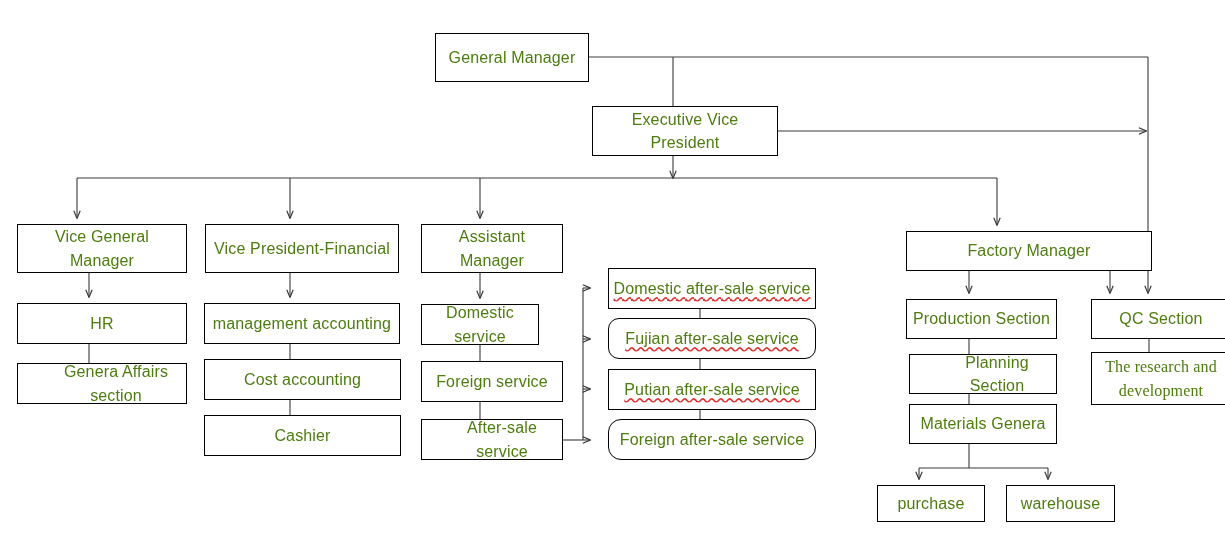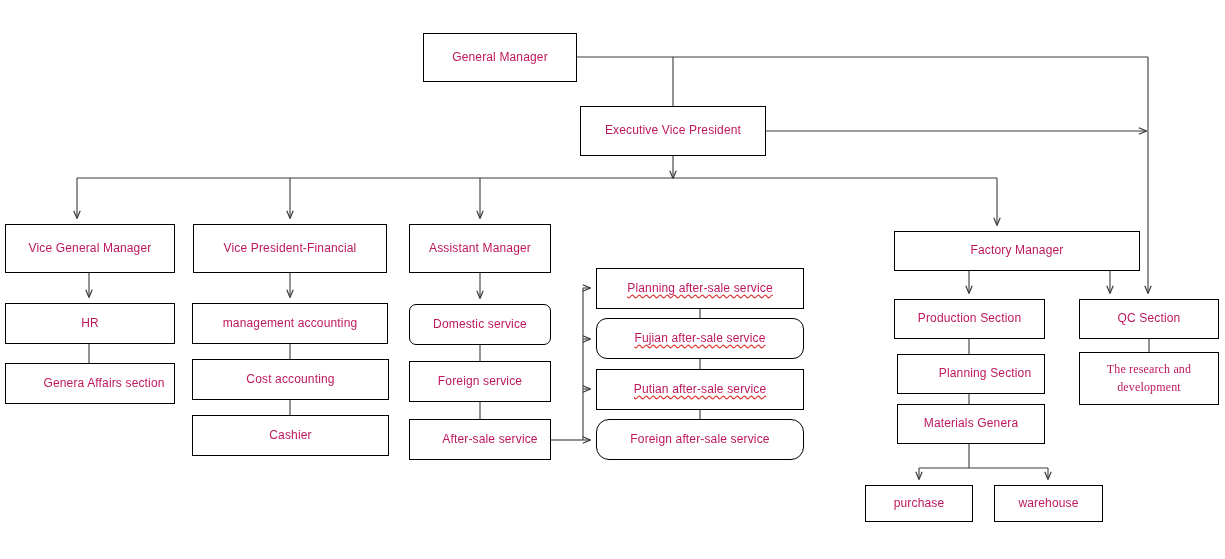--- a/index.html
+++ b/index.html
@@ -29,26 +29,27 @@
   }
   .node-box {
     position: absolute;
     box-sizing: border-box;
     border: 1px solid #000000;
     background: #ffffff;
     display: flex;
     align-items: center;
     justify-content: center;
     text-align: center;
-    color: #be185d;
-    font-size: 12px;
+    color: #4d7c0f;
+    font-size: 16px;
     line-height: 1.45;
     letter-spacing: 0.15px;
     padding: 0 4px;
     z-index: 2;
+    margin-left: 12px;
   }
   .node-label {
     display: block;
     width: 100%;
     white-space: pre-line;
   }
   .node-box.spell-error .node-label {
     text-decoration: underline wavy #e03030;
     text-decoration-skip-ink: none;
     text-underline-offset: 2px;
@@ -141,31 +142,31 @@
       </div>
       <div class="node-box" style="left: 192px; top: 359px; width: 197px; height: 41px;">
         <span class="node-label">Cost accounting</span>
       </div>
       <div class="node-box" style="left: 192px; top: 415px; width: 197px; height: 41px;">
         <span class="node-label">Cashier</span>
       </div>
       <div class="node-box" style="left: 409px; top: 224px; width: 142px; height: 49px;">
         <span class="node-label">Assistant Manager</span>
       </div>
-      <div class="node-box" style="left: 409px; top: 304px; width: 142px; height: 41px; border-radius: 7px;">
+      <div class="node-box" style="left: 409px; top: 304px; width: 118px; height: 41px;">
         <span class="node-label">Domestic service</span>
       </div>
       <div class="node-box" style="left: 409px; top: 361px; width: 142px; height: 41px;">
         <span class="node-label">Foreign service</span>
       </div>
       <div class="node-box" style="left: 409px; top: 419px; width: 142px; height: 41px; padding-left: 24px;">
         <span class="node-label">After-sale service</span>
       </div>
       <div class="node-box spell-error" style="left: 596px; top: 268px; width: 208px; height: 41px;">
-        <span class="node-label">Planning after-sale service</span>
+        <span class="node-label">Domestic after-sale service</span>
       </div>
       <div class="node-box spell-error" style="left: 596px; top: 318px; width: 208px; height: 41px; border-radius: 11px;">
         <span class="node-label">Fujian after-sale service</span>
       </div>
       <div class="node-box spell-error" style="left: 596px; top: 369px; width: 208px; height: 41px;">
         <span class="node-label">Putian after-sale service</span>
       </div>
       <div class="node-box" style="left: 596px; top: 419px; width: 208px; height: 41px; border-radius: 13px;">
         <span class="node-label">Foreign after-sale service</span>
       </div>

